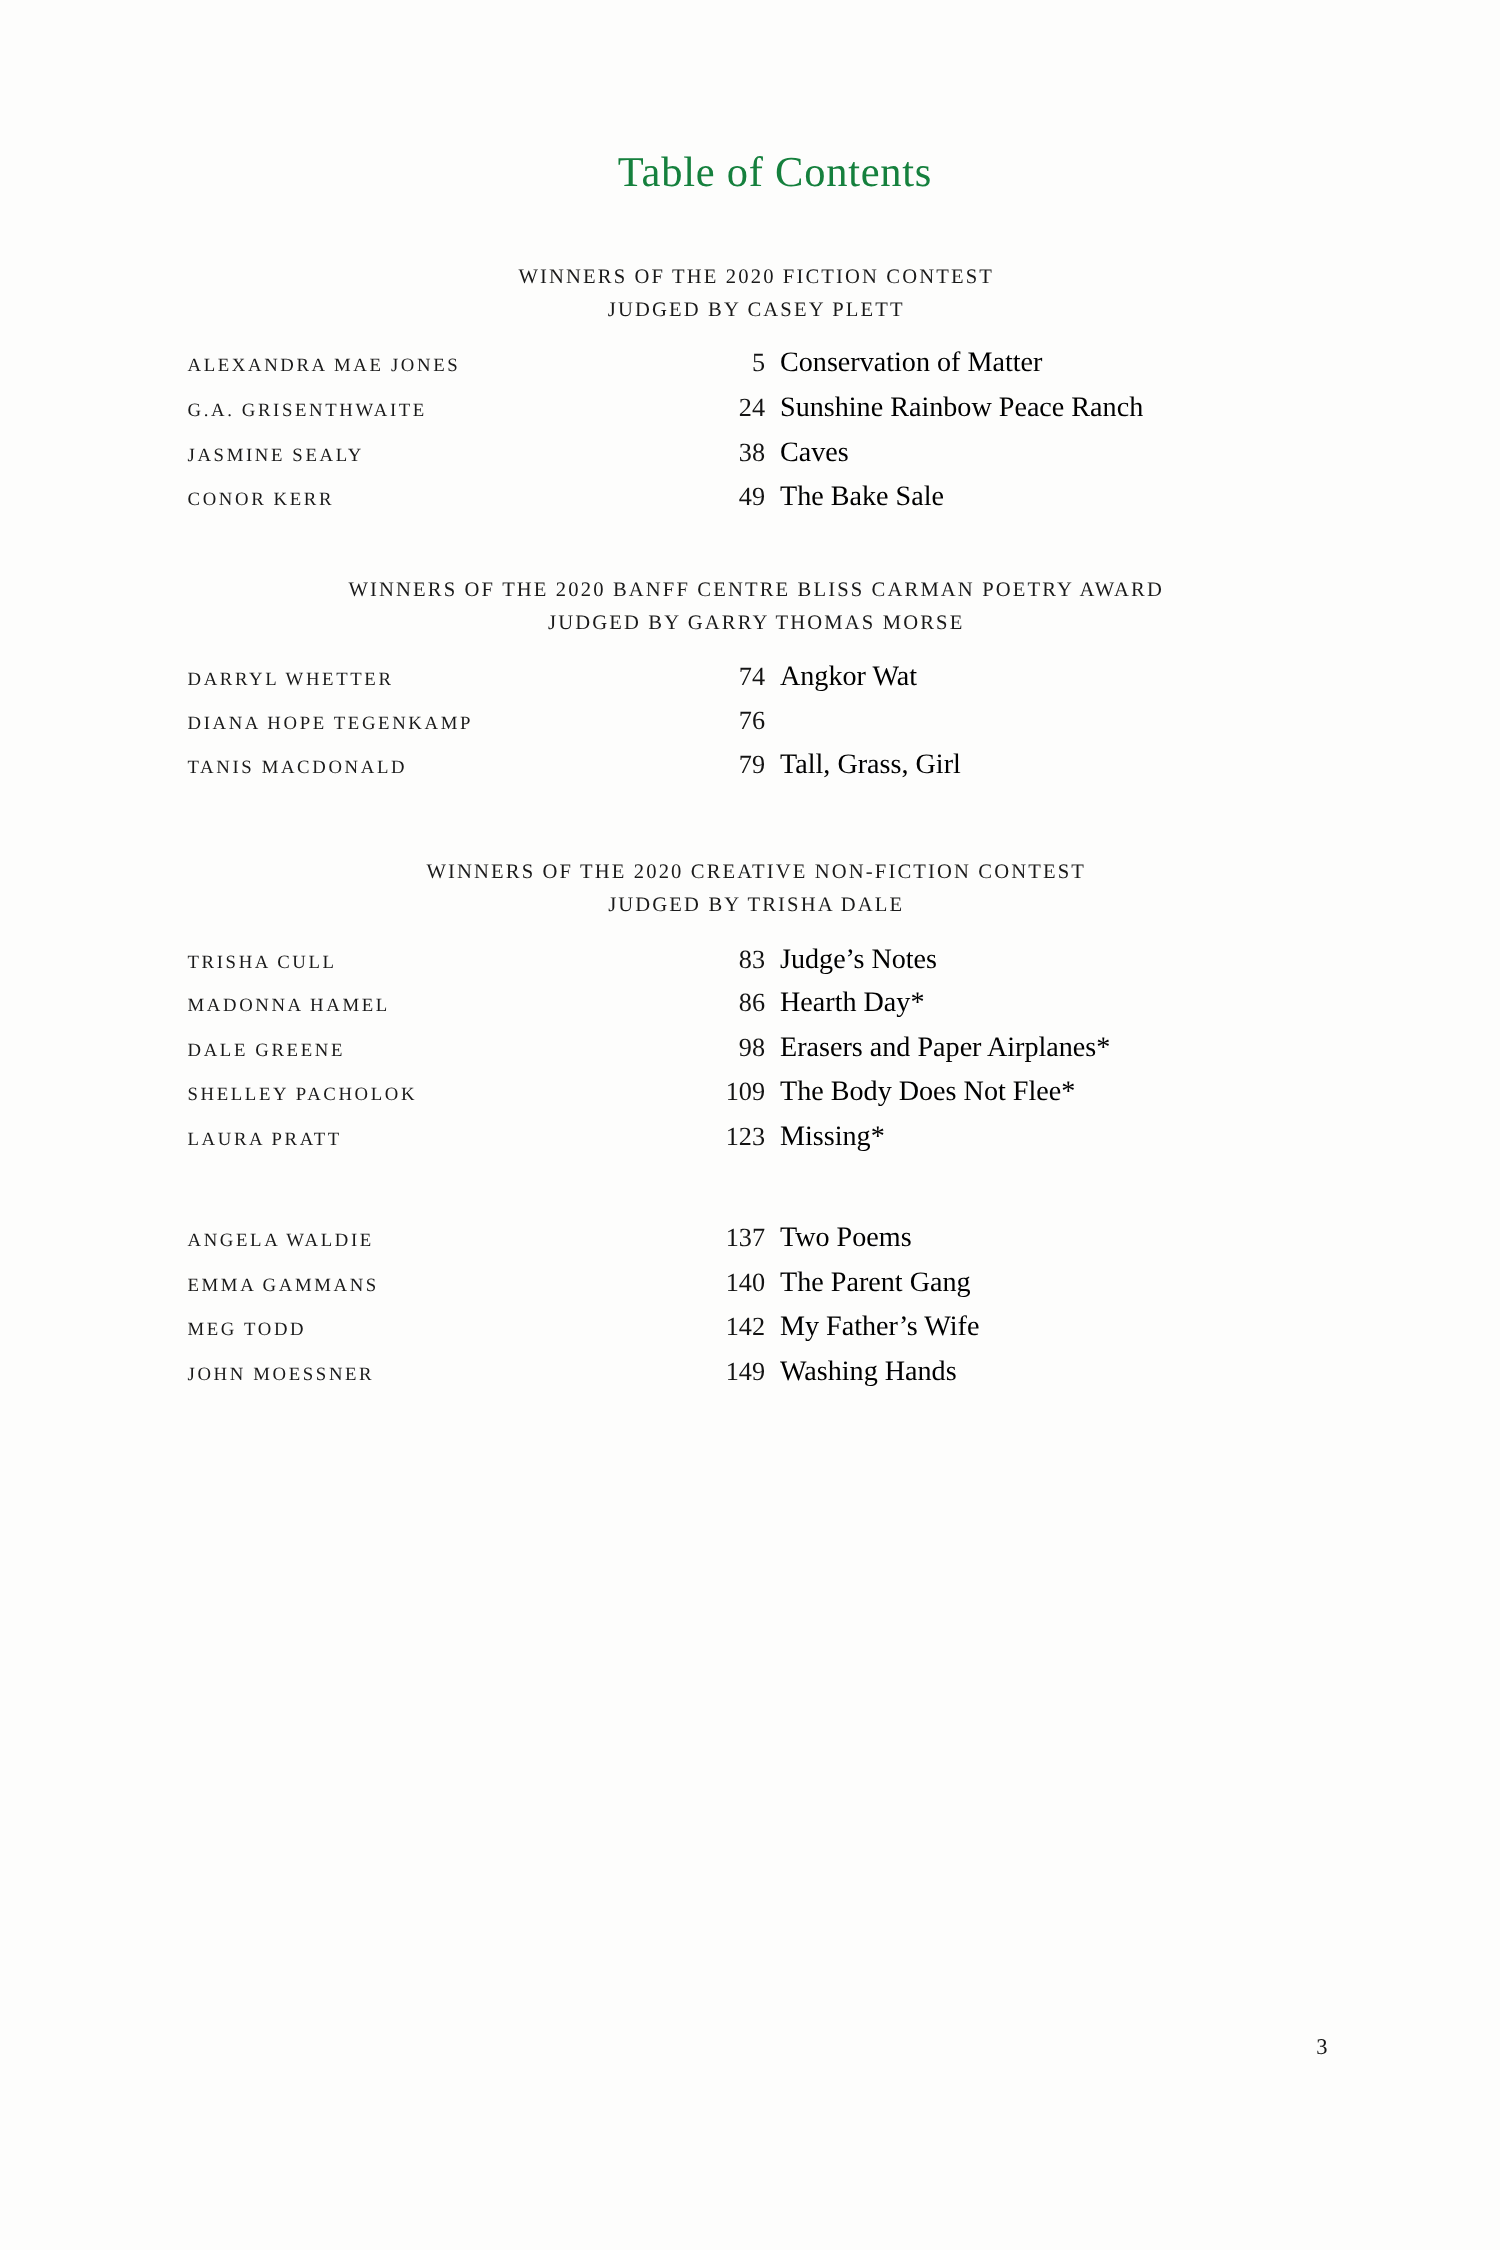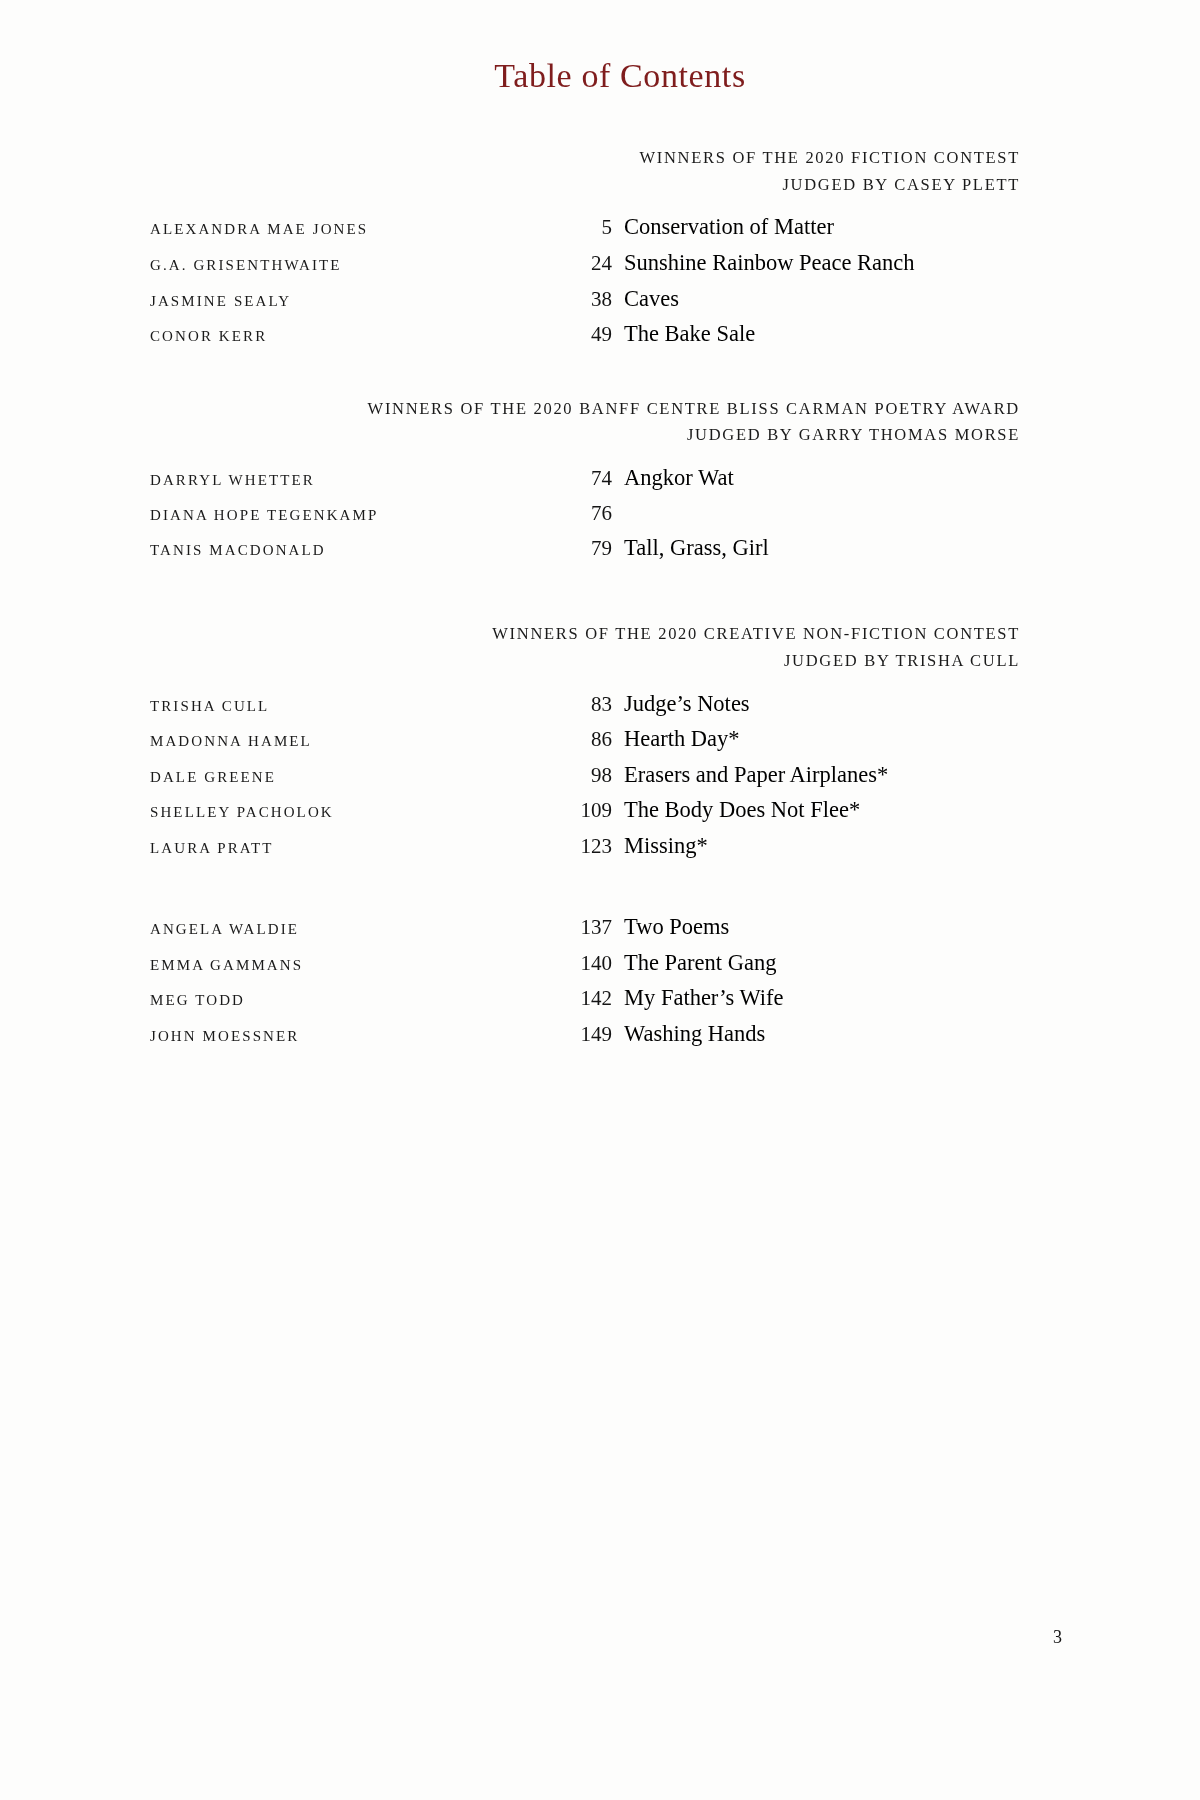--- a/index.html
+++ b/index.html
@@ -28,26 +28,26 @@
     left: 150px;
     top: 0;
     width: 900px;
   }
   .toc-title {
     text-align: center;
     font-size: 34px;
     font-weight: normal;
     letter-spacing: 0.6px;
     margin: 0;
-    padding-top: 57px;
+    padding-top: 120px;
     padding-left: 40px;
-    color: #7f1d1d;
+    color: #15803d;
   }
   .section-head {
-    text-align: right;
+    text-align: center;
     font-size: 16.5px;
     letter-spacing: 1.7px;
     line-height: 1.62;
     color: #1a1a1a;
     padding-left: 40px;
     padding-right: 30px;
   }
   .section-head .line {
     display: block;
     white-space: pre-wrap;
@@ -156,21 +156,21 @@
           <span class="author">TANIS MACDONALD</span>
           <span class="page-no">79</span>
           <span class="title">Tall, Grass, Girl</span>
         </div>
       </div>
     </div>
 
     <div class="section">
       <div class="section-head sec-3">
         <span class="line">WINNERS OF THE 2020 CREATIVE NON-FICTION CONTEST</span>
-        <span class="line">JUDGED BY TRISHA CULL</span>
+        <span class="line">JUDGED BY TRISHA DALE</span>
       </div>
       <div class="entries">
         <div class="entry">
           <span class="author">TRISHA CULL</span>
           <span class="page-no">83</span>
           <span class="title">Judge’s Notes</span>
         </div>
         <div class="entry">
           <span class="author">MADONNA HAMEL</span>
           <span class="page-no">86</span>

